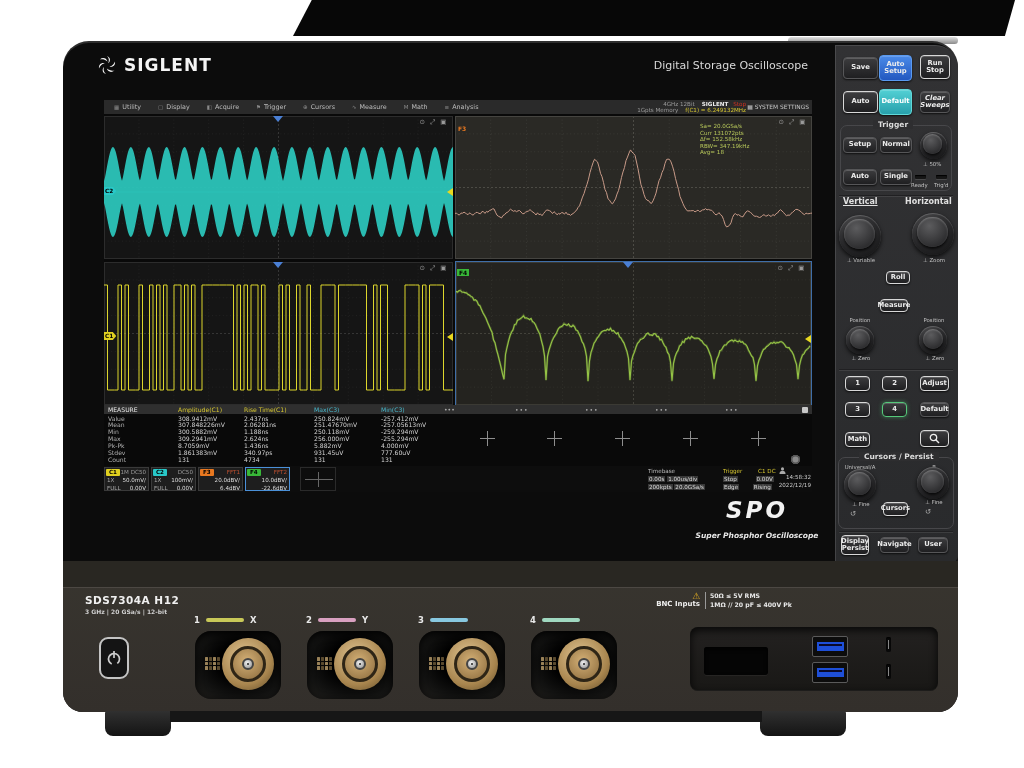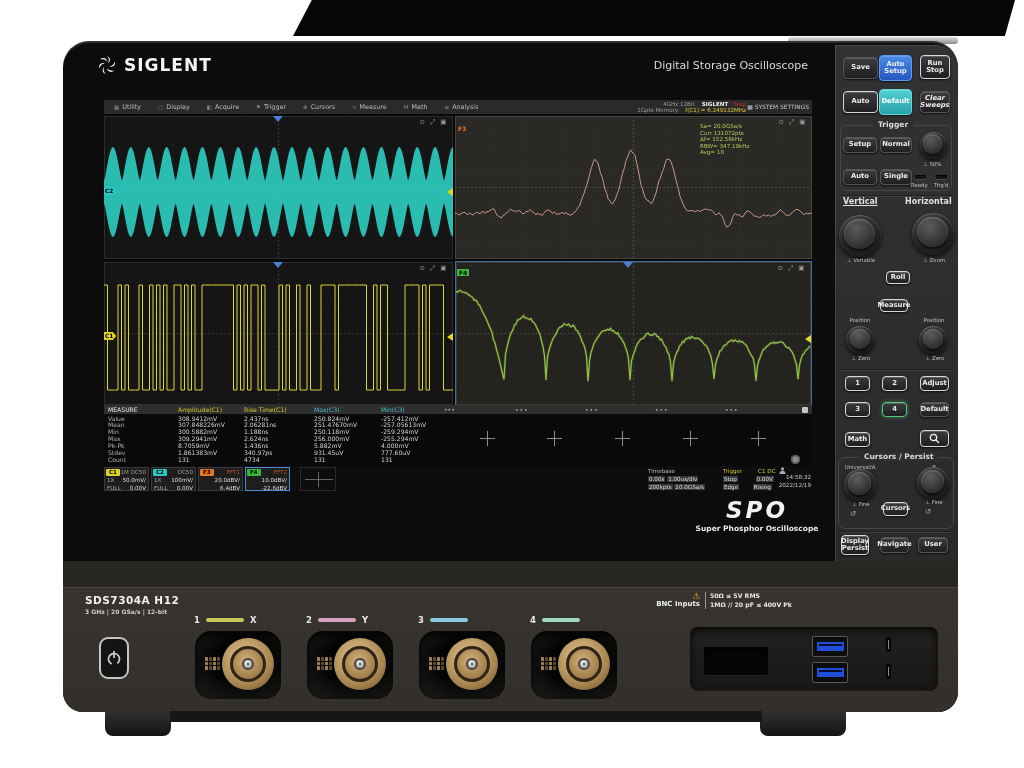--- a/index.html
+++ b/index.html
@@ -10,21 +10,21 @@
 .foot{position:absolute;top:711px;height:25px;background:linear-gradient(#303030,#141414);border-radius:2px 2px 8px 8px}
 #foot-l{left:105px;width:66px}
 #foot-r{left:760px;width:86px}
 #foot-strip{position:absolute;left:170px;top:711px;width:592px;height:11px;background:#161616}
 
 #logo{position:absolute;left:33px;top:13px;display:flex;align-items:center;gap:6px;color:#f5f5f5}
 #logo .txt{font-size:17px;font-weight:bold;letter-spacing:1px}
 #tagline{position:absolute;right:150px;top:18px;font-size:11px;color:#d8d8d8}
 #spo{position:absolute;left:624px;top:458px;width:140px;text-align:center;color:#f2f2f2}
 #spo .big{font-size:23px;font-weight:bold;font-style:italic;letter-spacing:3px;line-height:23px}
-#spo .sub{font-size:7.5px;font-weight:bold;margin-top:2px;color:#e8e8e8}
+#spo .sub{font-size:7.5px;font-weight:bold;font-style:italic;margin-top:9px;color:#e8e8e8}
 
 #screen{position:absolute;left:41px;top:59px;width:708px;height:392px;background:#090909}
 #mbar{position:absolute;left:0;top:0;width:708px;height:14px;background:#2a2a2a;display:flex;align-items:center;padding-left:10px;gap:17px;font-size:6.4px;color:#bdbdbd}
 .mitem{display:flex;align-items:center;gap:3px;white-space:nowrap}
 .mitem .ic{font-size:5.5px;color:#8a8a8a}
 #mb-right{position:absolute;right:66px;top:1px;text-align:right;font-size:5.6px;line-height:6.4px;white-space:nowrap}
 #mb-right .gray{color:#999}
 #mb-right .white{color:#eee;font-weight:bold;margin-left:7px}
 #mb-right .red{color:#d03020;margin-left:5px}
 #mb-right .yellow{color:#d8c830;margin-left:7px}

